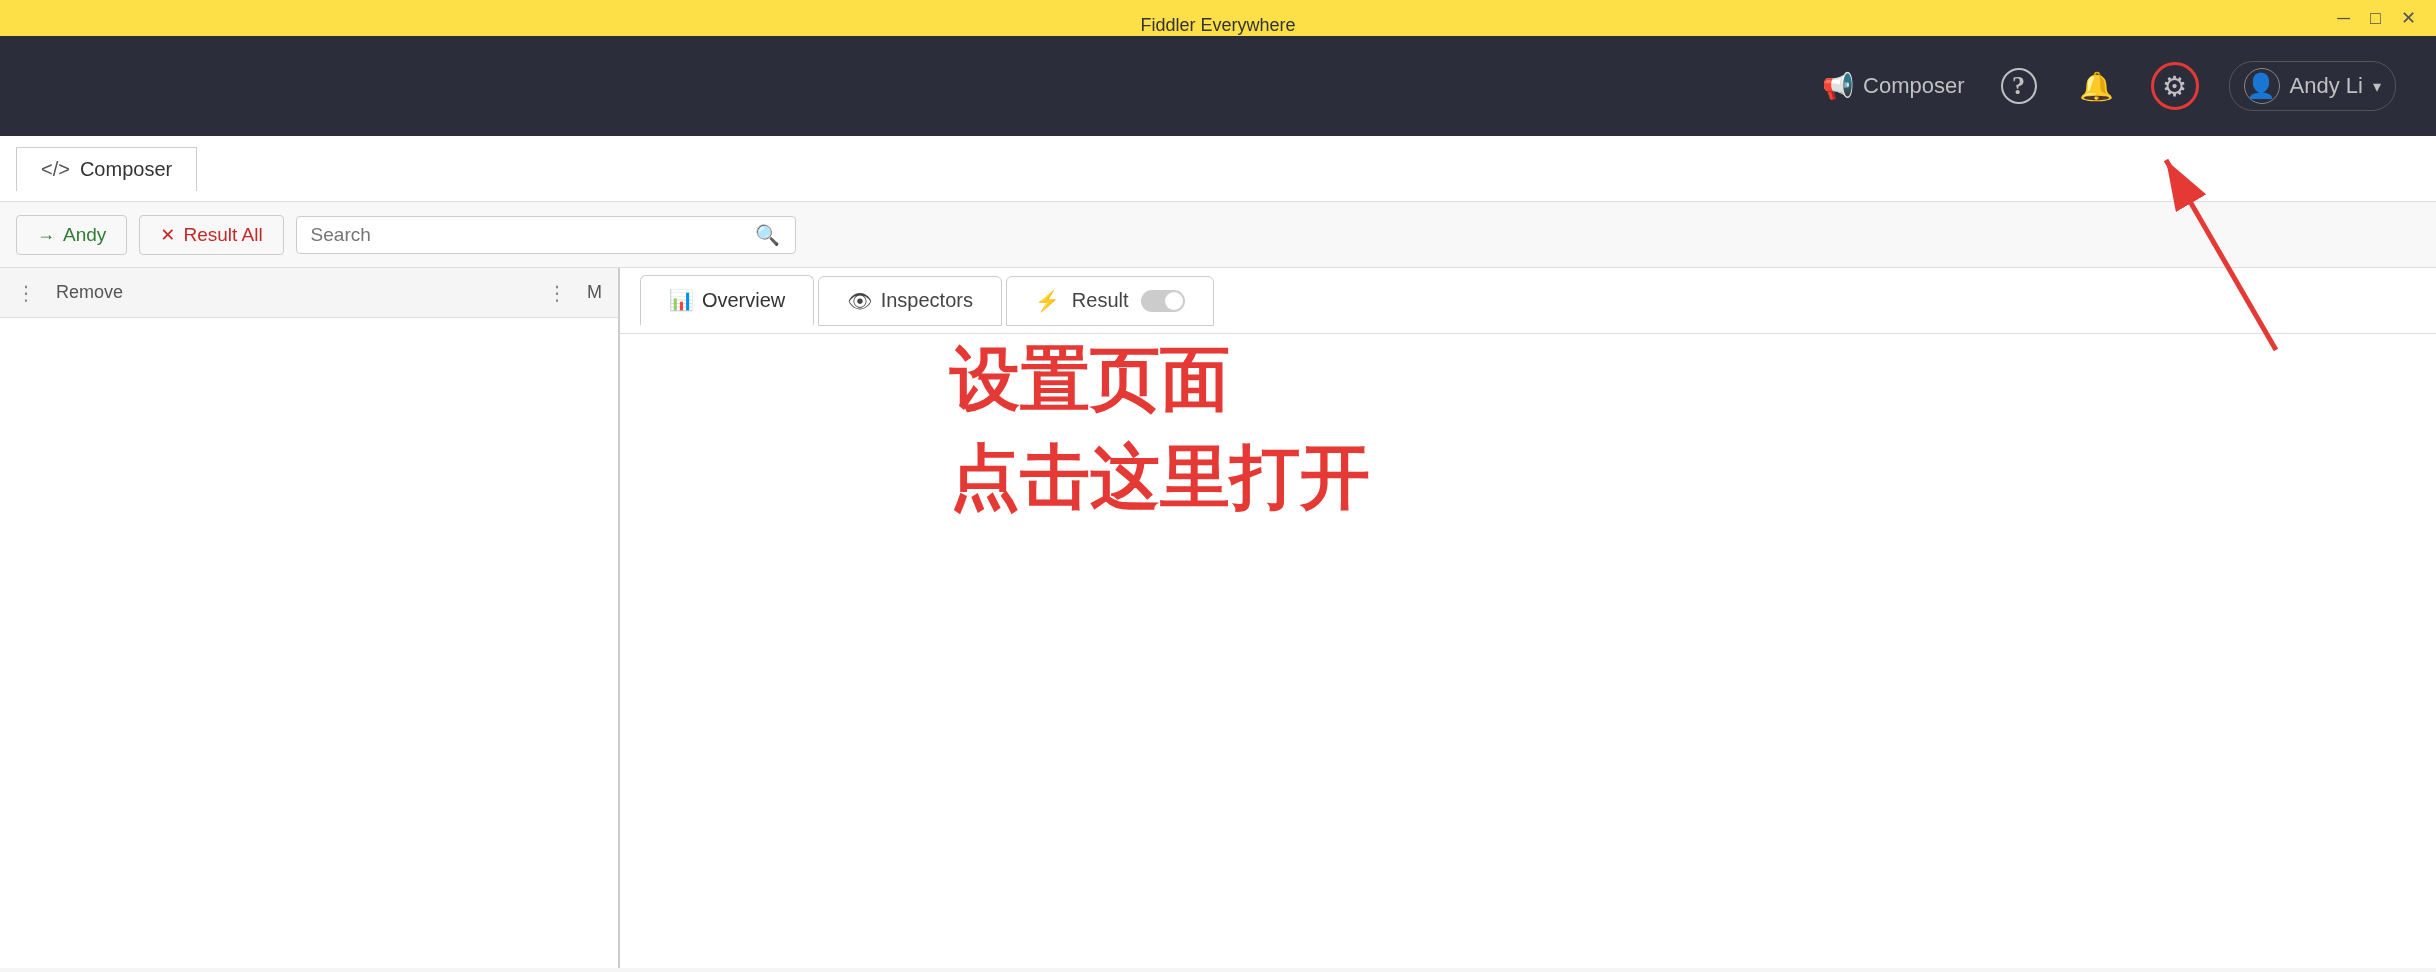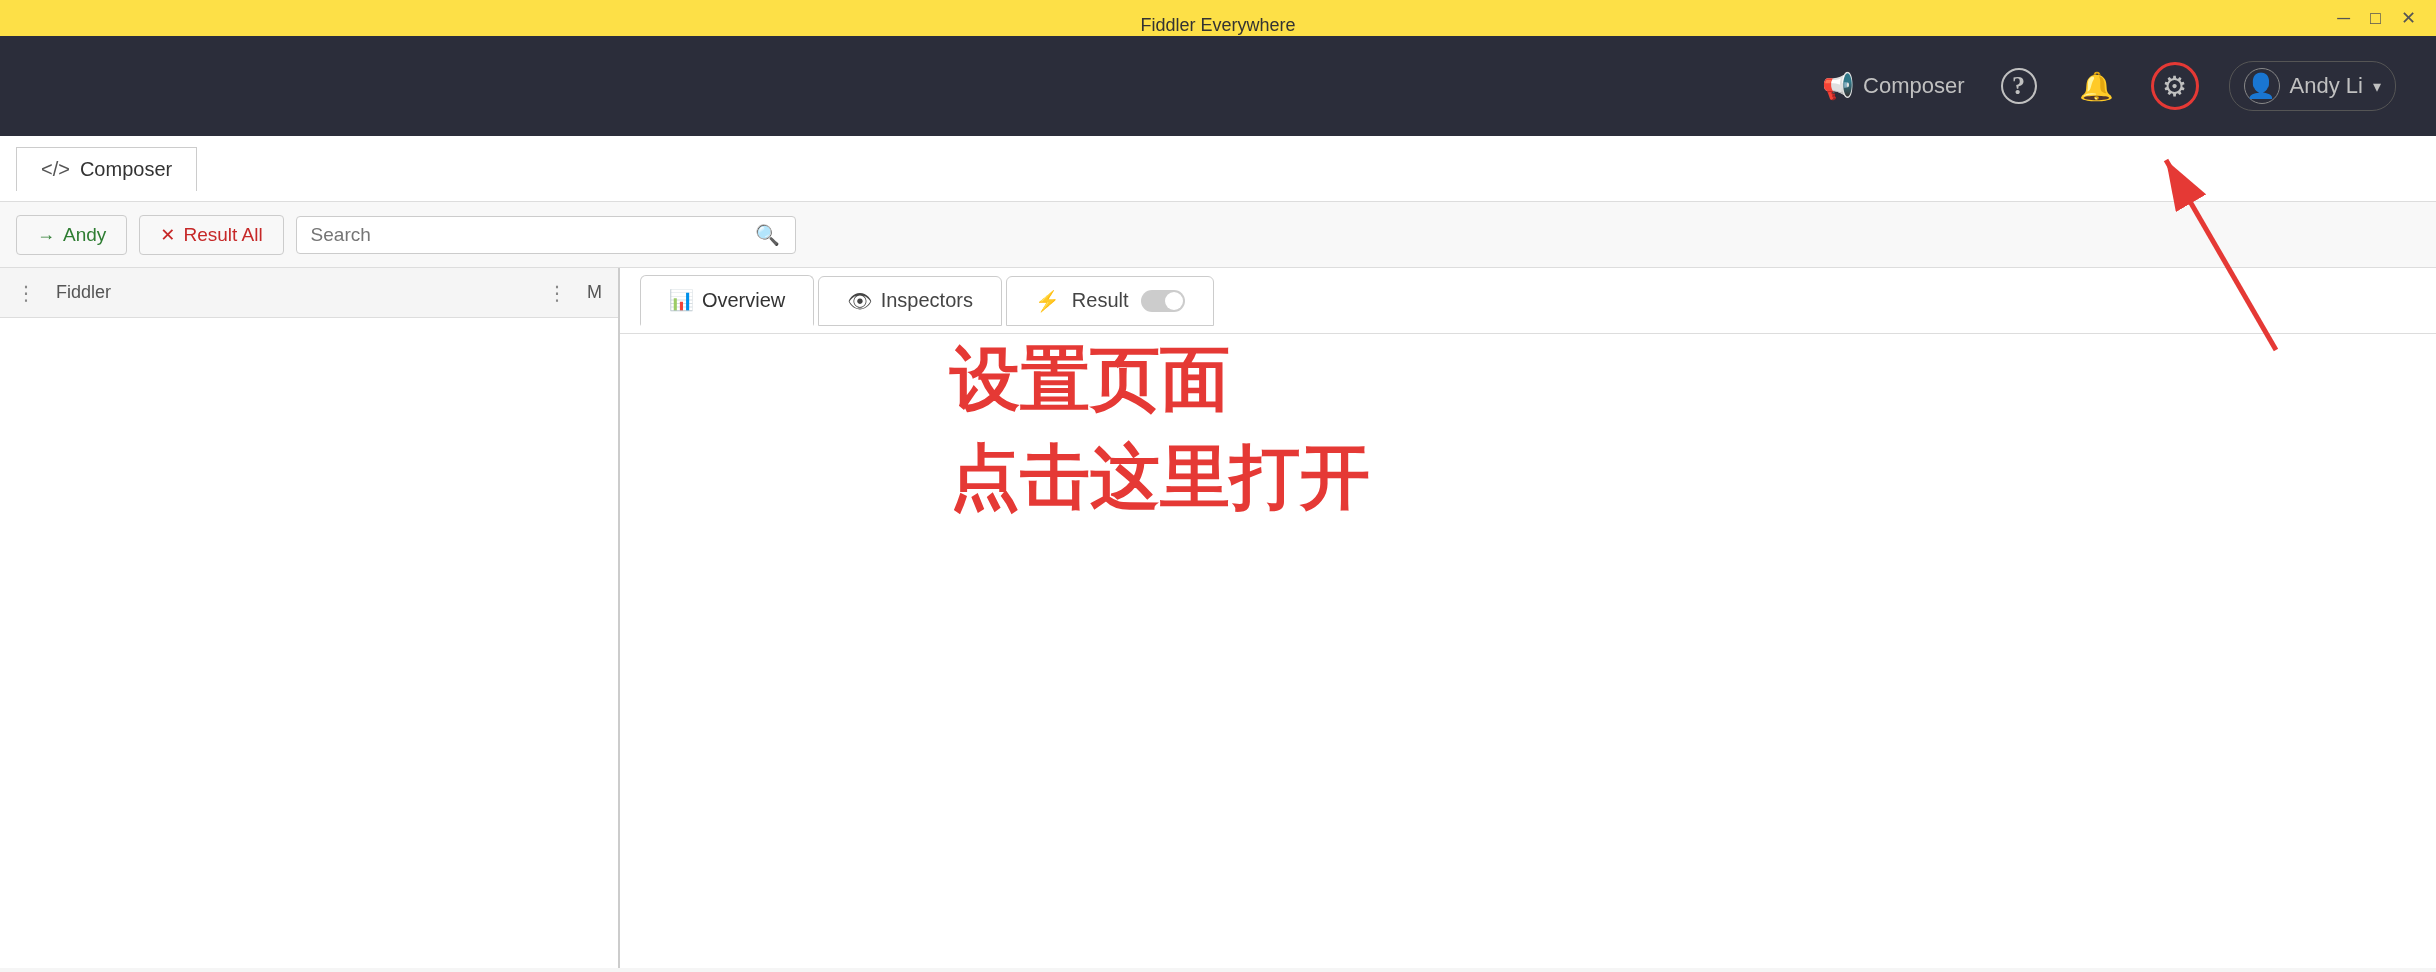--- a/index.html
+++ b/index.html
@@ -354,21 +354,21 @@
     <input class="search-input" type="text" placeholder="Search" style="">
     <span class="search-icon">🔍</span>
   </div>
 </div>
 
 <div class="content-area">
 
   <div class="left-panel">
     <div class="table-header">
       <span class="col-dots">⋮</span>
-      <span class="col-result">Fiddler</span>
+      <span class="col-result">Remove</span>
       <span class="col-dots">⋮</span>
       <span class="col-result" style="flex:0;">M</span>
     </div>
   </div>
 
   <div class="right-panel">
     <div class="tabs-bar">
 
       <div class="tab-btn active">
         <span style="font-size:20px;">📊</span>

